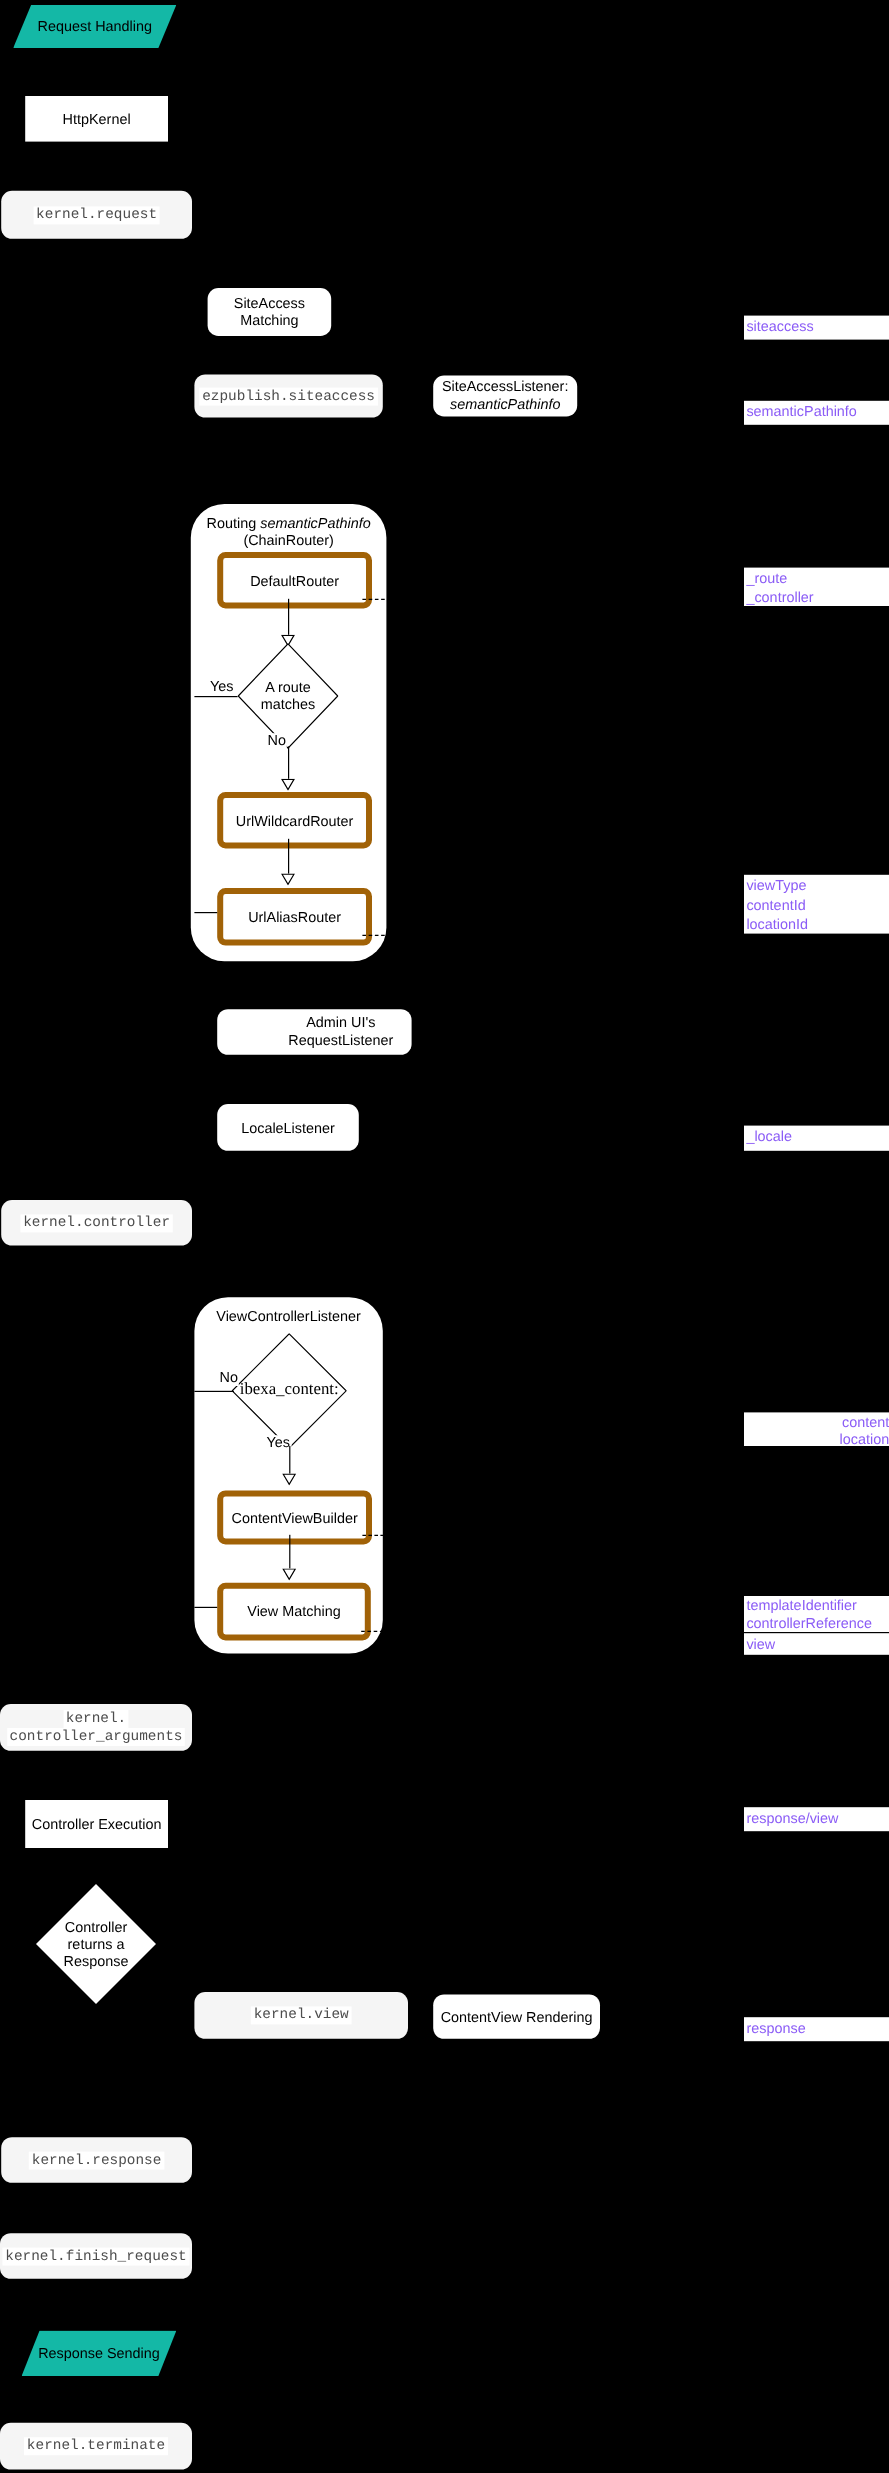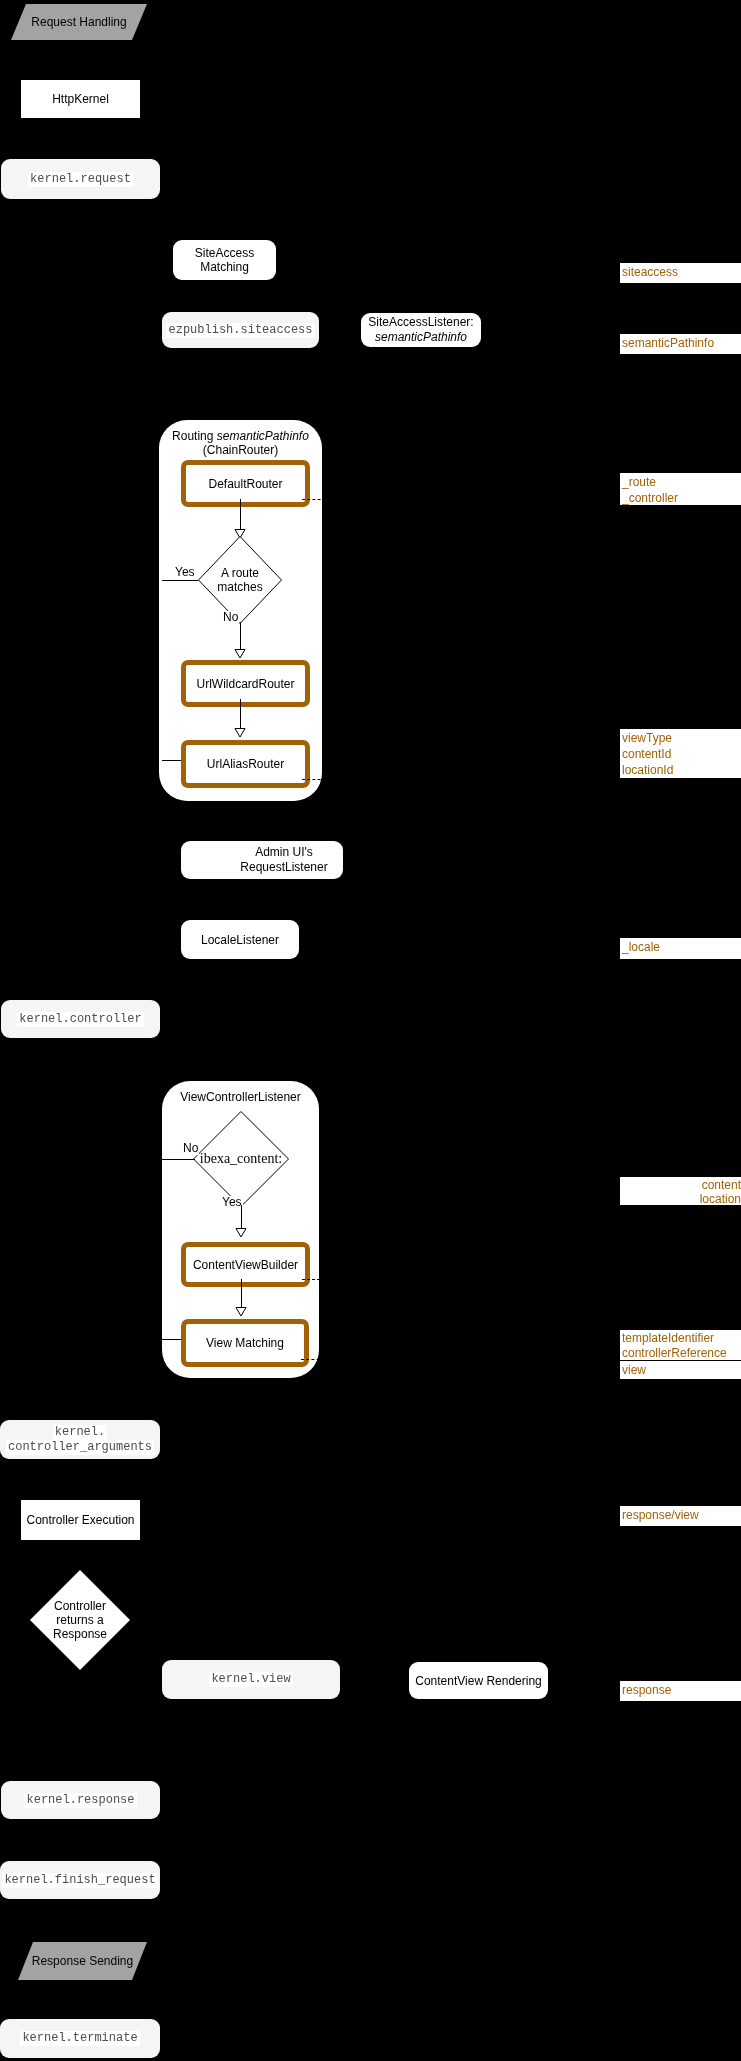--- a/index.html
+++ b/index.html
@@ -1,34 +1,34 @@
 <!DOCTYPE html>
 <html><head>
 <meta charset="utf-8">
 <style>
   html,body{margin:0;padding:0;background:#000;}
   .stage{position:relative;width:741px;height:2061px;background:#000000;
          font-family:"Liberation Sans",sans-serif;overflow:hidden;color:#000;}
   .abs{position:absolute;}
-  .par{background:#a3a3a3;display:flex;align-items:center;justify-content:center;
+  .par{background:#14b8a6;display:flex;align-items:center;justify-content:center;
        font-size:12px;clip-path:polygon(15px 0,100% 0,calc(100% - 15px) 100%,0 100%);}
   .white-box{background:#ffffff;display:flex;align-items:center;justify-content:center;
        font-size:12px;text-align:center;}
   .col{flex-direction:column;line-height:15px;}
   .rounded{border-radius:9px;}
   .event{background:#f5f5f5;border-radius:9px;display:flex;flex-direction:column;
        align-items:center;justify-content:center;
        font-family:"Liberation Mono","DejaVu Sans Mono",monospace;
        font-size:12px;color:#4d4d4d;line-height:15px;}
   .event span{background:#ffffff;padding:0 2px;white-space:nowrap;}
   .container-box{background:#ffffff;border-radius:28px;}
   .container-title{padding-top:9px;text-align:center;font-size:12px;line-height:14px;}
   .inner{background:#ffffff;border:5px solid #a16207;border-radius:7px;display:flex;
        align-items:center;justify-content:center;font-size:12px;text-align:center;}
-  .sidebar{background:#ffffff;color:#a16207;font-size:12px;line-height:16px;
+  .sidebar{background:#ffffff;color:#8b5cf6;font-size:12px;line-height:16px;
        padding:1px 0 1px 2px;box-sizing:border-box;left:620px;width:121px;position:absolute;}
   .lineh{position:absolute;background:#000;height:1px;}
   .linev{position:absolute;background:#000;width:1px;}
   .dash{position:absolute;border-top:1px dashed #000;height:0;}
   .label-s{position:absolute;font-size:12px;background:#ffffff;padding:0 1px;line-height:13px;}
   .dtext{position:absolute;display:flex;flex-direction:column;align-items:center;
        justify-content:center;text-align:center;font-size:12px;line-height:14px;}
   .serif{font-family:"Liberation Serif",serif;font-size:14px;}
   i{font-style:italic;}
 </style>
@@ -217,21 +217,21 @@
   <div class="dtext" style="left:30px;top:1570px;width:100px;height:100px;">
     <div>Controller</div>
     <div>returns a</div>
     <div>Response</div>
   </div>
 
   <div class="abs event" style="left:162px;top:1660px;width:178px;height:39px;">
     <span>kernel.view</span>
   </div>
 
-  <div class="abs white-box rounded" style="left:361px;top:1662px;width:139px;height:37px;margin-left:48px;">
+  <div class="abs white-box rounded" style="left:361px;top:1662px;width:139px;height:37px;">
     <span>ContentView Rendering</span>
   </div>
 
   <div class="sidebar" style="top:1681px;height:20px;">
     <div>response</div>
   </div>
 
   <div class="abs event" style="left:1px;top:1781px;width:159px;height:38px;">
     <span>kernel.response</span>
   </div>

